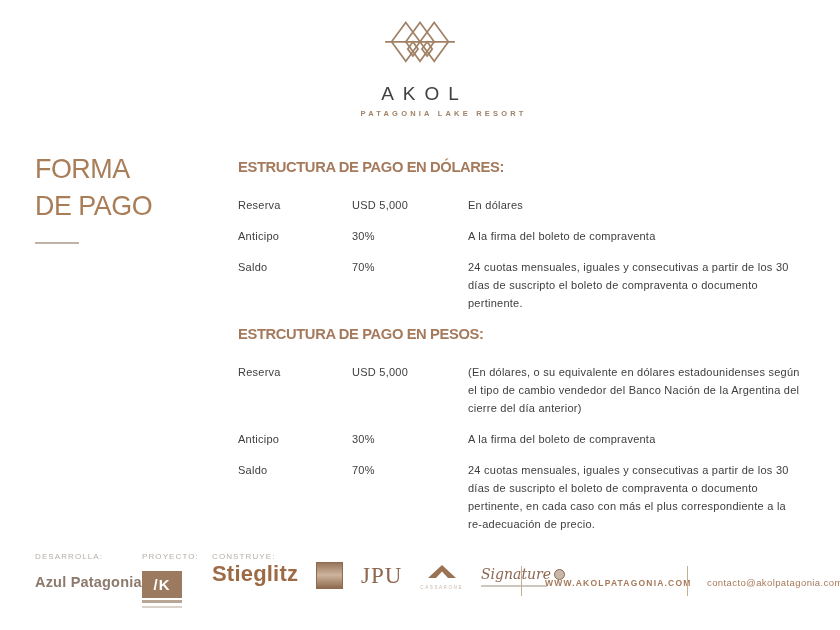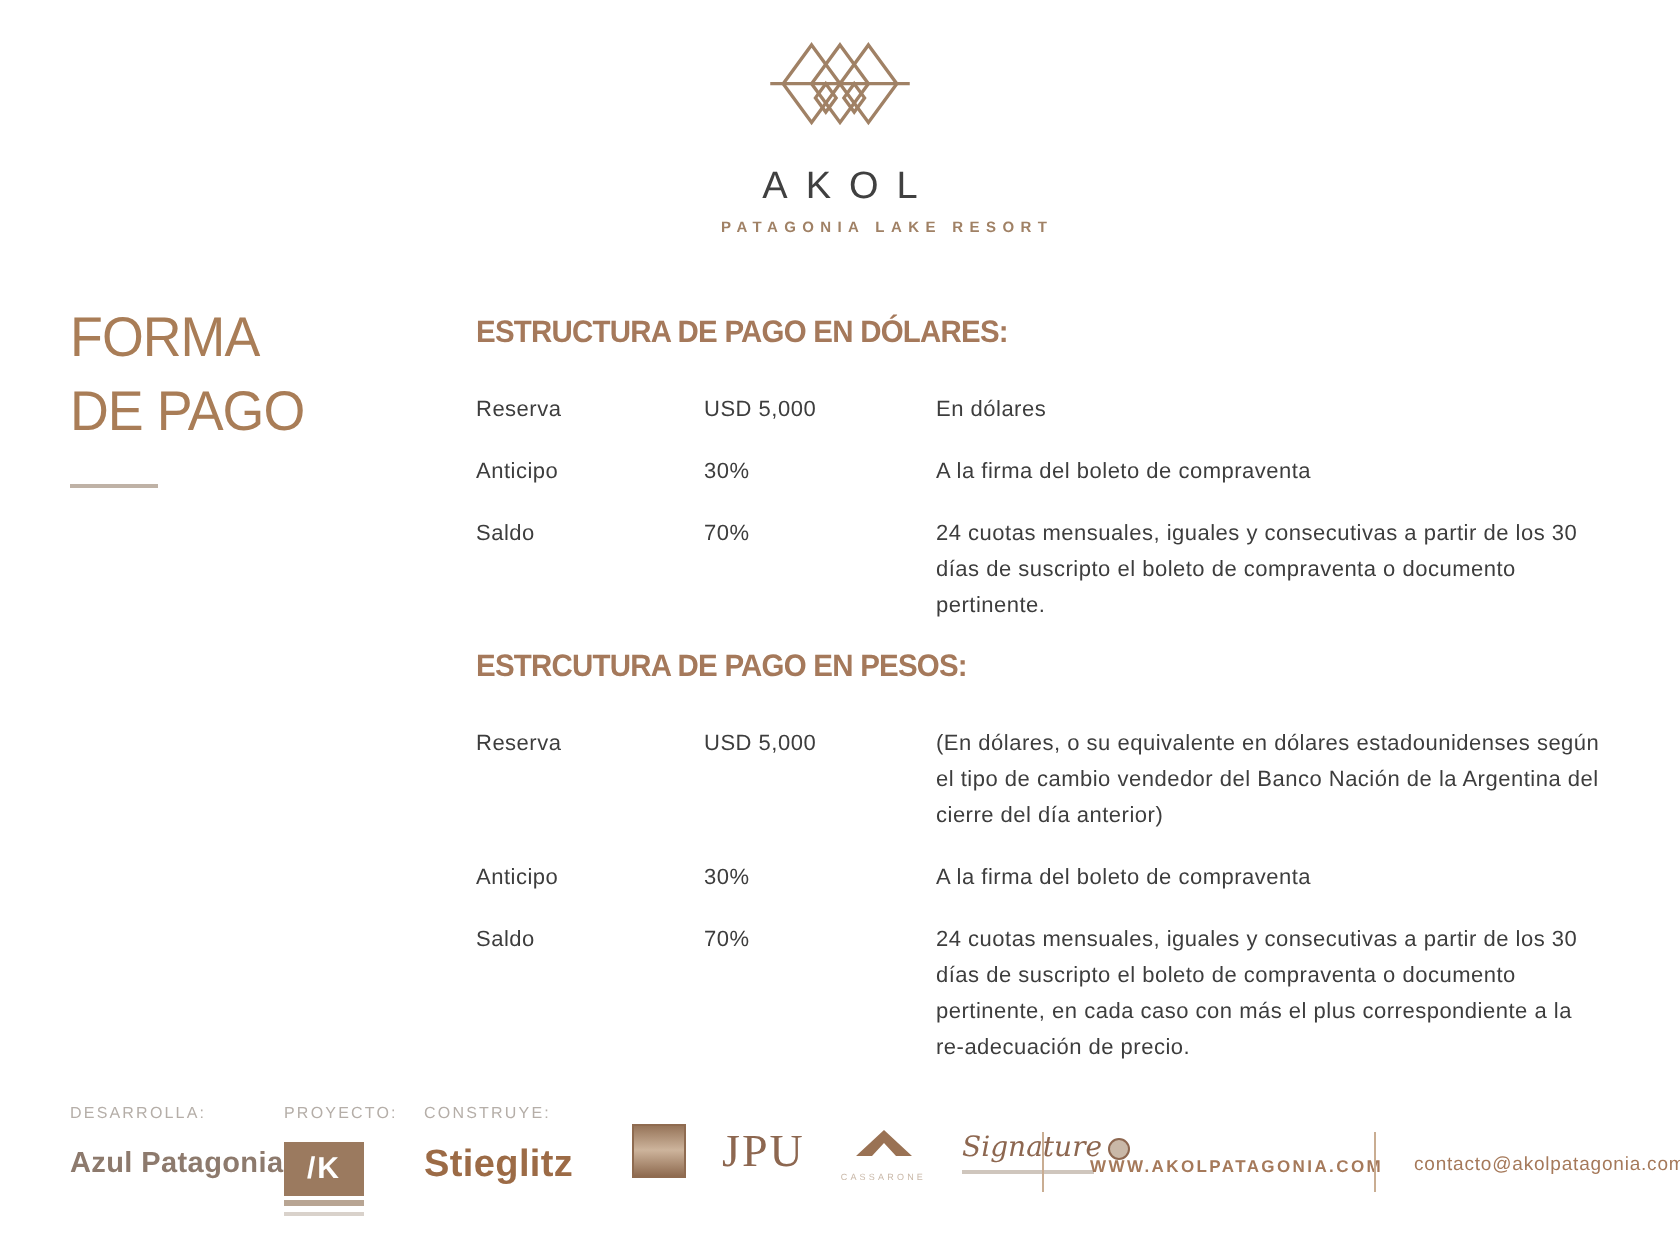--- a/index.html
+++ b/index.html
@@ -32,21 +32,21 @@
   .flabel{font-size:8px;letter-spacing:1.1px;color:#b5aea8;white-space:nowrap;}
   .g-dev{left:35px;}
   .g-proj{left:142px;}
   .g-build{left:212px;}
   .g-sell{left:316px;}
   .azul{margin-top:13px;font-size:14.5px;font-weight:bold;color:#8d7a6d;letter-spacing:0.2px;white-space:nowrap;}
   .ak-box{margin-top:10px;width:40px;height:27px;background:#9b7a5f;color:#ffffff;
           font-size:15px;font-weight:bold;text-align:center;line-height:27px;letter-spacing:1px;}
   .ak-sub{margin-top:2px;width:40px;height:3px;background:#b8a593;}
   .ak-sub2{margin-top:3px;width:40px;height:2px;background:#d9d2cb;}
-  .stieglitz{margin-top:11px;font-size:19px;font-weight:bold;color:#9c6b46;letter-spacing:0.2px;white-space:nowrap;}
+  .stieglitz{font-size:22px;font-weight:bold;color:#9c6b46;letter-spacing:0.2px;white-space:nowrap;}
   .sell-row{margin-top:10px;display:flex;align-items:flex-start;gap:18px;}
   .jpu{display:flex;align-items:center;gap:18px;}
   .jpu-box{width:25px;height:25px;border:1px solid #8f6b50;
            background:linear-gradient(180deg,#97755a 0%,#cdb49c 48%,#8f6b50 100%);}
   .jpu-text{font-family:"Liberation Serif",serif;font-size:23px;color:#8d6750;letter-spacing:1px;line-height:25px;}
   .cassarone{text-align:center;margin-top:2px;}
   .cass-text{margin-top:2px;font-size:4.5px;letter-spacing:1.6px;color:#c9b8a8;white-space:nowrap;}
   .signature{margin-top:4px;text-align:left;}
   .sig-line{display:flex;align-items:center;gap:3px;}
   .sig-text{font-family:"DejaVu Serif",serif;font-style:italic;font-size:14px;color:#8d6750;white-space:nowrap;}

